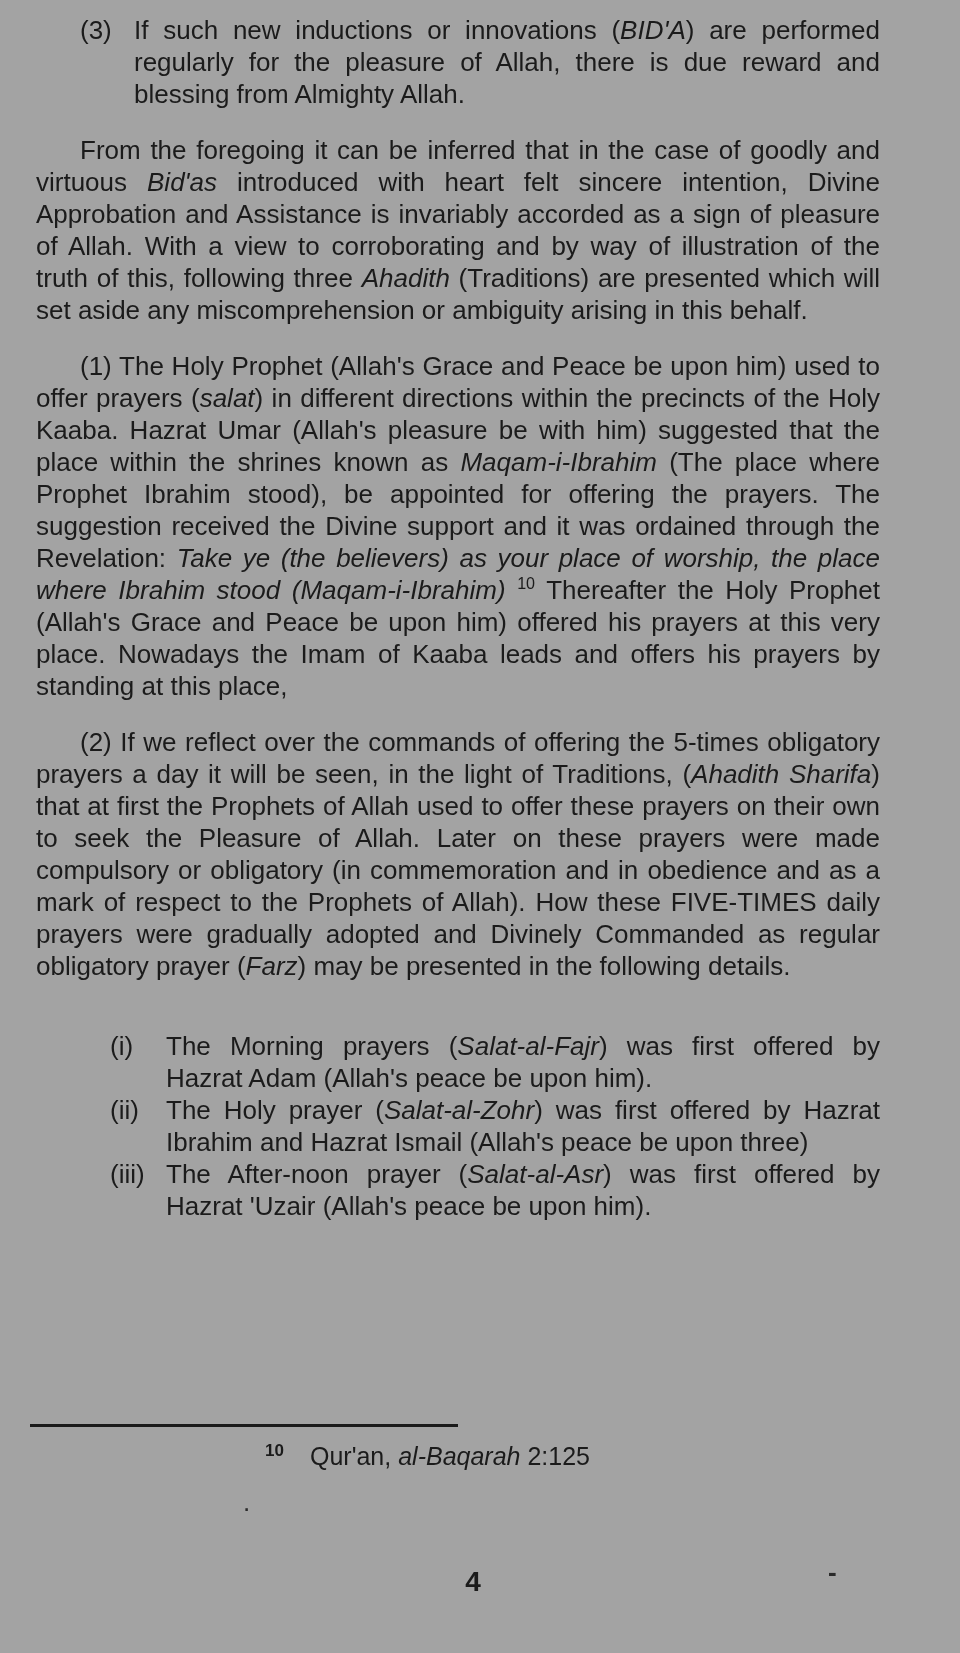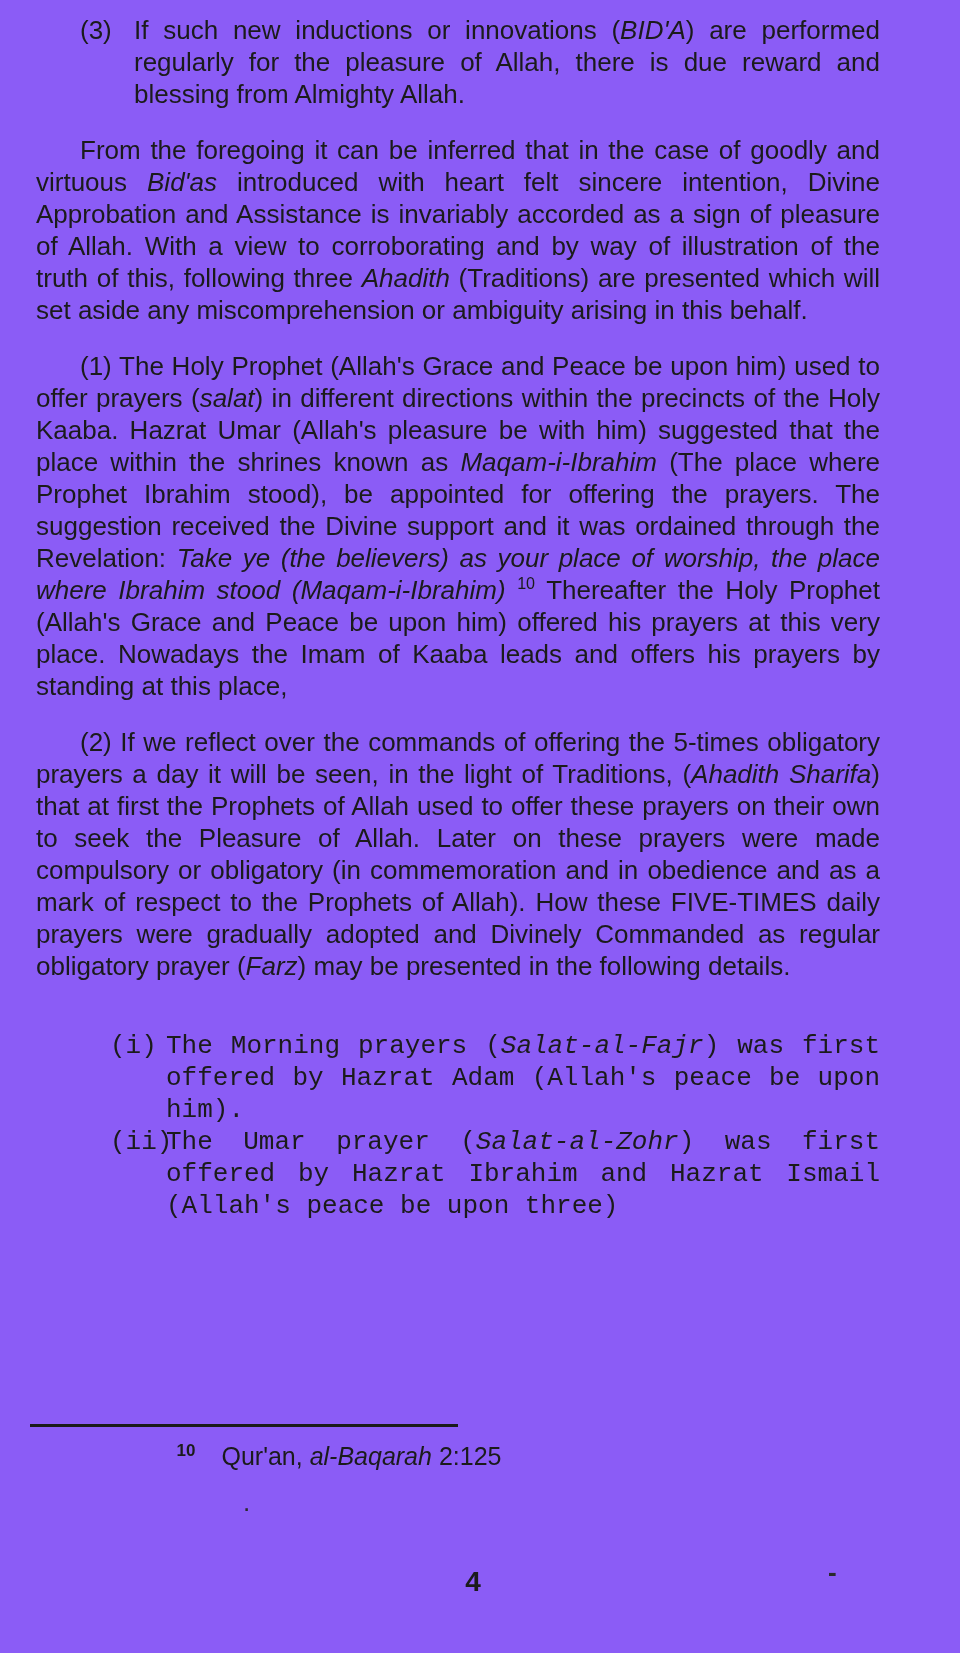--- a/index.html
+++ b/index.html
@@ -6,21 +6,21 @@
     margin: 0;
     padding: 0;
     background: #e9e9e6;
     font-family: "Liberation Sans", sans-serif;
   }
   .page {
     position: relative;
     width: 960px;
     height: 1653px;
     margin: 0 auto;
-    background: #8b5cf6;
+    background: #a3a3a3;
     color: #1b1b1b;
     font-size: 26px;
     line-height: 32px;
     overflow: hidden;
   }
   .content {
     position: absolute;
     top: 14px;
     left: 36px;
     width: 844px;
@@ -43,34 +43,33 @@
     width: 54px;
     text-indent: 0;
   }
   
   .indent { text-indent: 44px; margin-top: 24px; }
   
   .prayer-list { margin-top: 48px; }
   .list-item {
     padding-left: 130px;
     text-indent: -56px;
-    font-family: Liberation Mono, monospace;
   }
   .list-item .li-label {
     display: inline-block;
     width: 56px;
     text-indent: 0;
   }
   
   .footnote {
     position: absolute;
     left: 30px;
     top: 1424px;
     width: 560px;
-    text-align: center;
+    text-align: right;
   }
   .fn-rule {
     width: 428px;
     height: 3px;
     background: #1a1a1a;
   }
   .fn-line {
     margin-top: 14px;
     padding-left: 58px;
     font-size: 25px;
@@ -112,22 +111,23 @@
     <p class="indent"><span>From the foregoing it can be inferred that in the case of goodly and virtuous </span><i>Bid'as</i><span> introduced with heart felt sincere intention, Divine Approbation and Assistance is invariably accorded as a sign of pleasure of Allah. With a view to corroborating and by way of illustration of the truth of this, following three </span><i>Ahadith</i><span> (Traditions) are presented which will set aside any miscomprehension or ambiguity arising in this behalf.</span></p>
 
     <p class="indent"><span>(1) The Holy Prophet (Allah's Grace and Peace be upon him) used to offer prayers (</span><i>salat</i><span>) in different directions within the precincts of the Holy Kaaba. Hazrat Umar (Allah's pleasure be with him) suggested that the place within the shrines known as </span><i>Maqam-i-Ibrahim</i><span> (The place where Prophet Ibrahim stood), be appointed for offering the prayers. The suggestion received the Divine support and it was ordained through the Revelation: </span><i>Take ye (the believers) as your place of worship, the place where Ibrahim stood (Maqam-i-Ibrahim)</i><span> </span><sup>10</sup><span> Thereafter the Holy Prophet (Allah's Grace and Peace be upon him) offered his prayers at this very place. Nowadays the Imam of Kaaba leads and offers his prayers by standing at this place,</span></p>
 
     <p class="indent"><span>(2) If we reflect over the commands of offering the 5-times obligatory prayers a day it will be seen, in the light of Traditions, (</span><i>Ahadith Sharifa</i><span>) that at first the Prophets of Allah used to offer these prayers on their own to seek the Pleasure of Allah. Later on these prayers were made compulsory or obligatory (in commemoration and in obedience and as a mark of respect to the Prophets of Allah). How these FIVE-TIMES daily prayers were gradually adopted and Divinely Commanded as regular obligatory prayer (</span><i>Farz</i><span>) may be presented in the following details.</span></p>
 
     <div class="prayer-list">
 
       <p class="list-item"><span class="li-label">(i)</span><span><span>The Morning prayers (</span><i>Salat-al-Fajr</i><span>) was first offered by Hazrat Adam (Allah's peace be upon him).</span></span></p>
 
-      <p class="list-item"><span class="li-label">(ii)</span><span><span>The Umar prayer (</span><i>Salat-al-Zohr</i><span>) was first offered by Hazrat Ibrahim and Hazrat Ismail (Allah's peace be upon three)</span></span></p>
+      <p class="list-item"><span class="li-label">(ii)</span><span><span>The Holy prayer (</span><i>Salat-al-Zohr</i><span>) was first offered by Hazrat Ibrahim and Hazrat Ismail (Allah's peace be upon three)</span></span></p>
 
+      <p class="list-item"><span class="li-label">(iii)</span><span><span>The After-noon prayer (</span><i>Salat-al-Asr</i><span>) was first offered by Hazrat 'Uzair (Allah's peace be upon him).</span></span></p>
 
     </div>
   </div>
 
   <div class="footnote">
     <div class="fn-rule"></div>
     <p class="fn-line"><sup>10</sup><span><span>Qur'an, </span><i>al-Baqarah</i><span> 2:125</span></span></p>
   </div>
 
   <div class="page-number">4</div>

